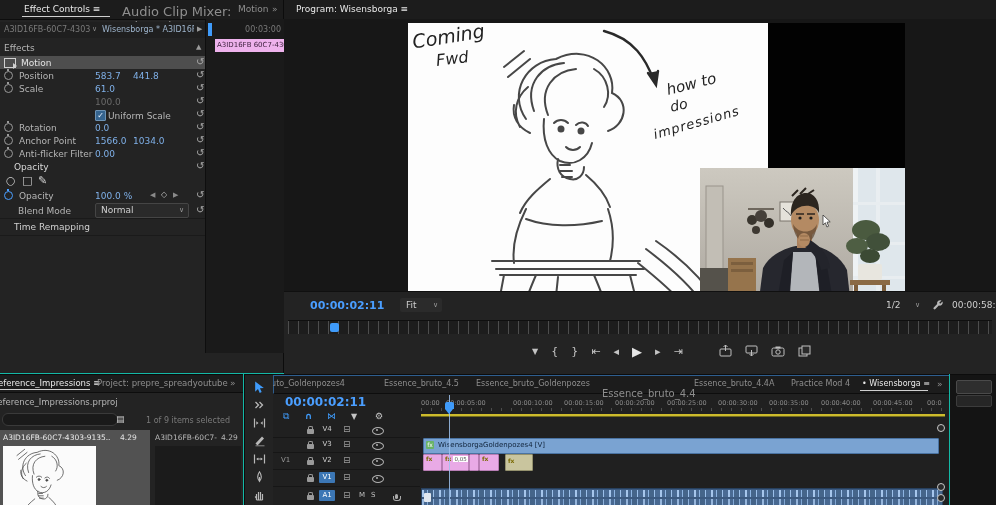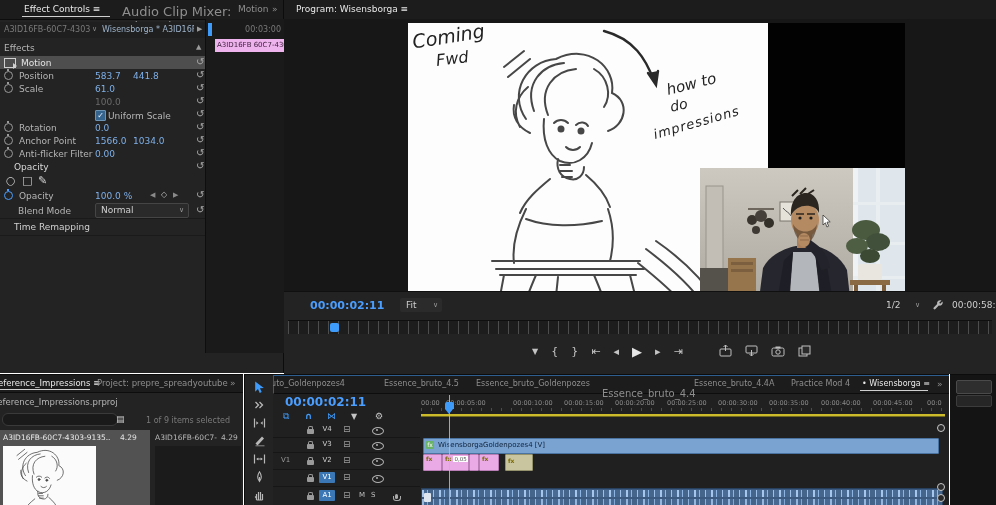--- a/index.html
+++ b/index.html
@@ -1,16 +1,16 @@
 <!DOCTYPE html>
 <html><head>
 <meta charset="utf-8">
 <style>
   html,body{margin:0;padding:0;background:#000;}
-  #stage{position:relative;width:996px;height:505px;background:#ffffff;overflow:hidden;
+  #stage{position:relative;width:996px;height:505px;background:#14b8a6;overflow:hidden;
          font-family:"DejaVu Sans",sans-serif;font-size:9px;color:#bfbfbf;-webkit-font-smoothing:antialiased;}
   .abs{position:absolute;}
   .panel{background:#232323;}
   .tabbar{background:#1c1c1c;border-bottom:1px solid #0d0d0d;}
   .tab-active{color:#e8e8e8;}
   .tab-dim{color:#8e8e8e;}
   .underline{background:#cfcfcf;height:1px;}
   .blue{color:#4a9eff;}
   .val{color:#7fb0e8;}
   .dimval{color:#6a6a6a;}

